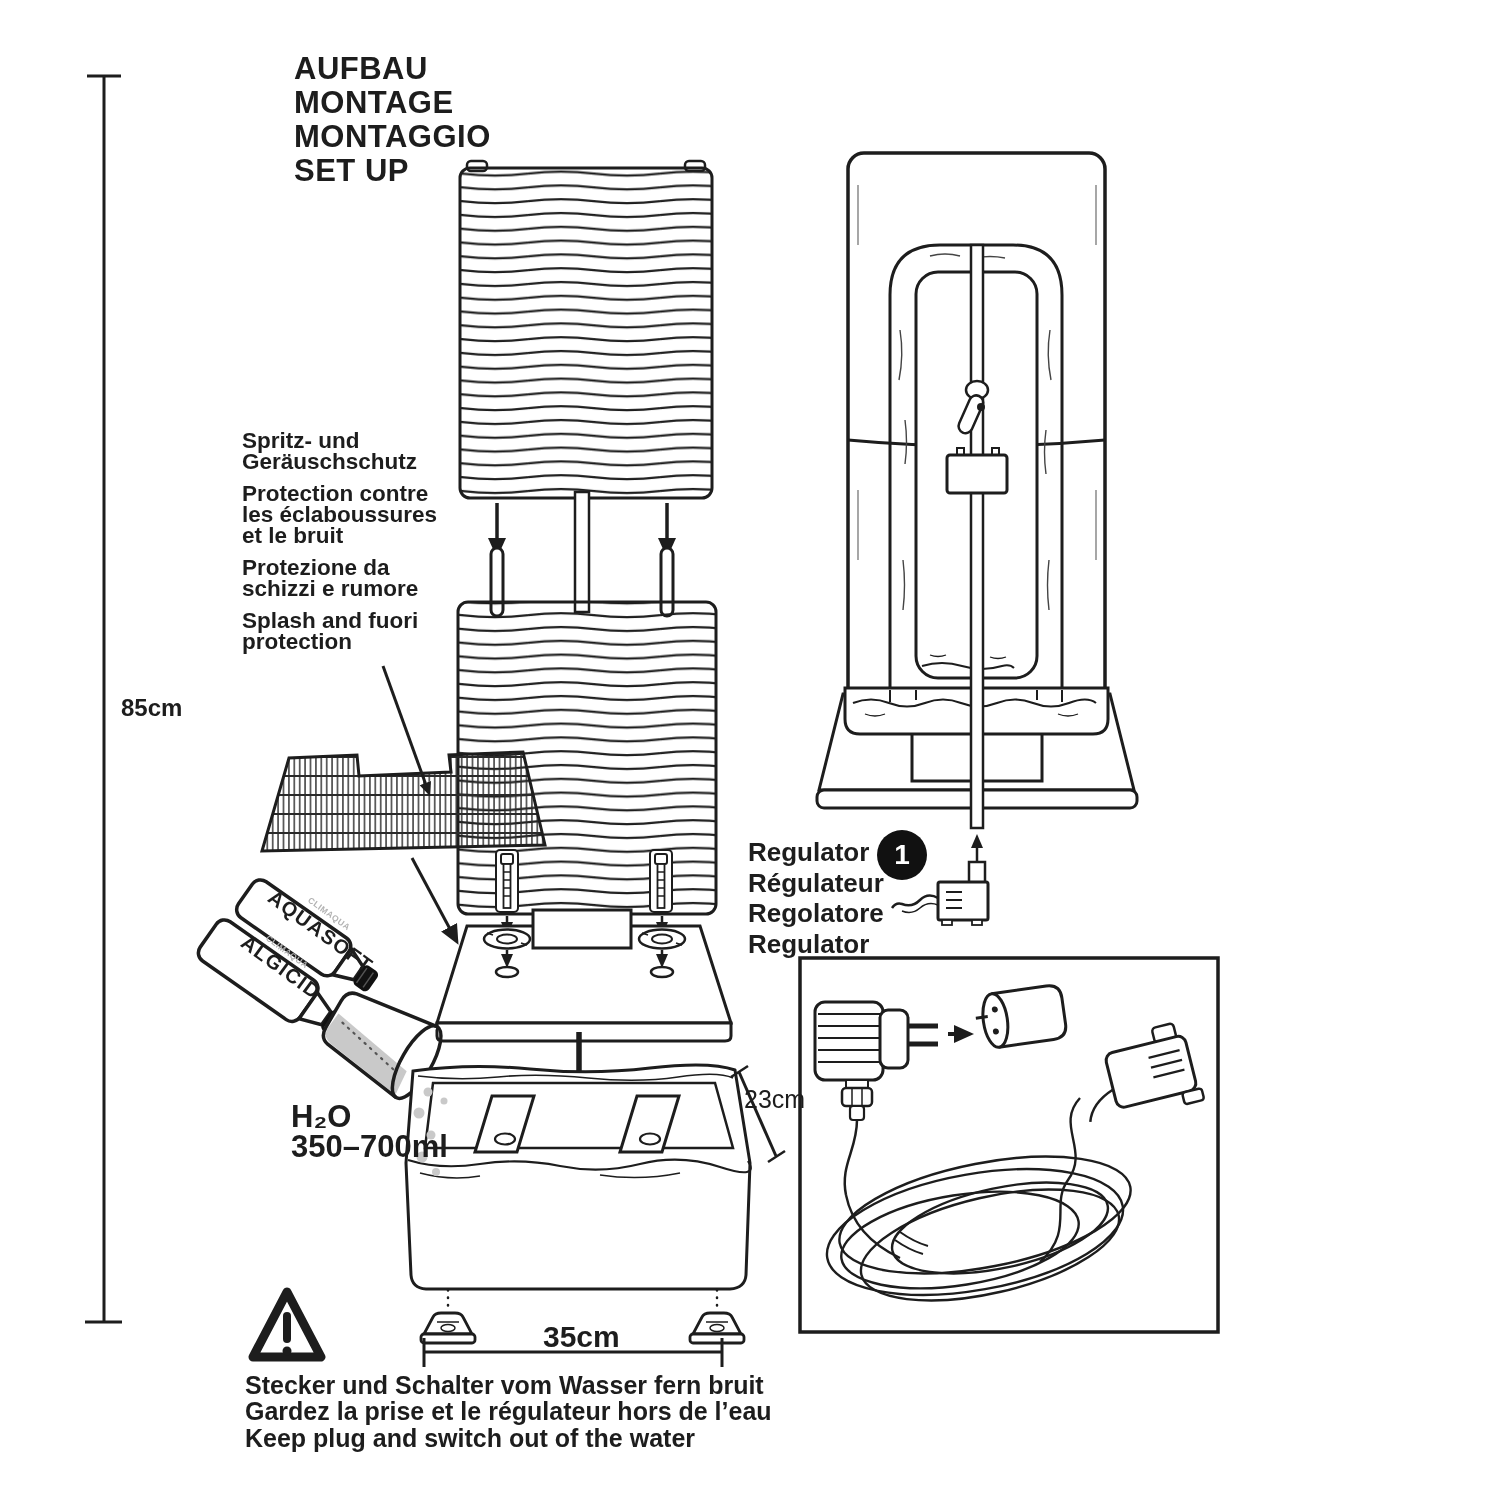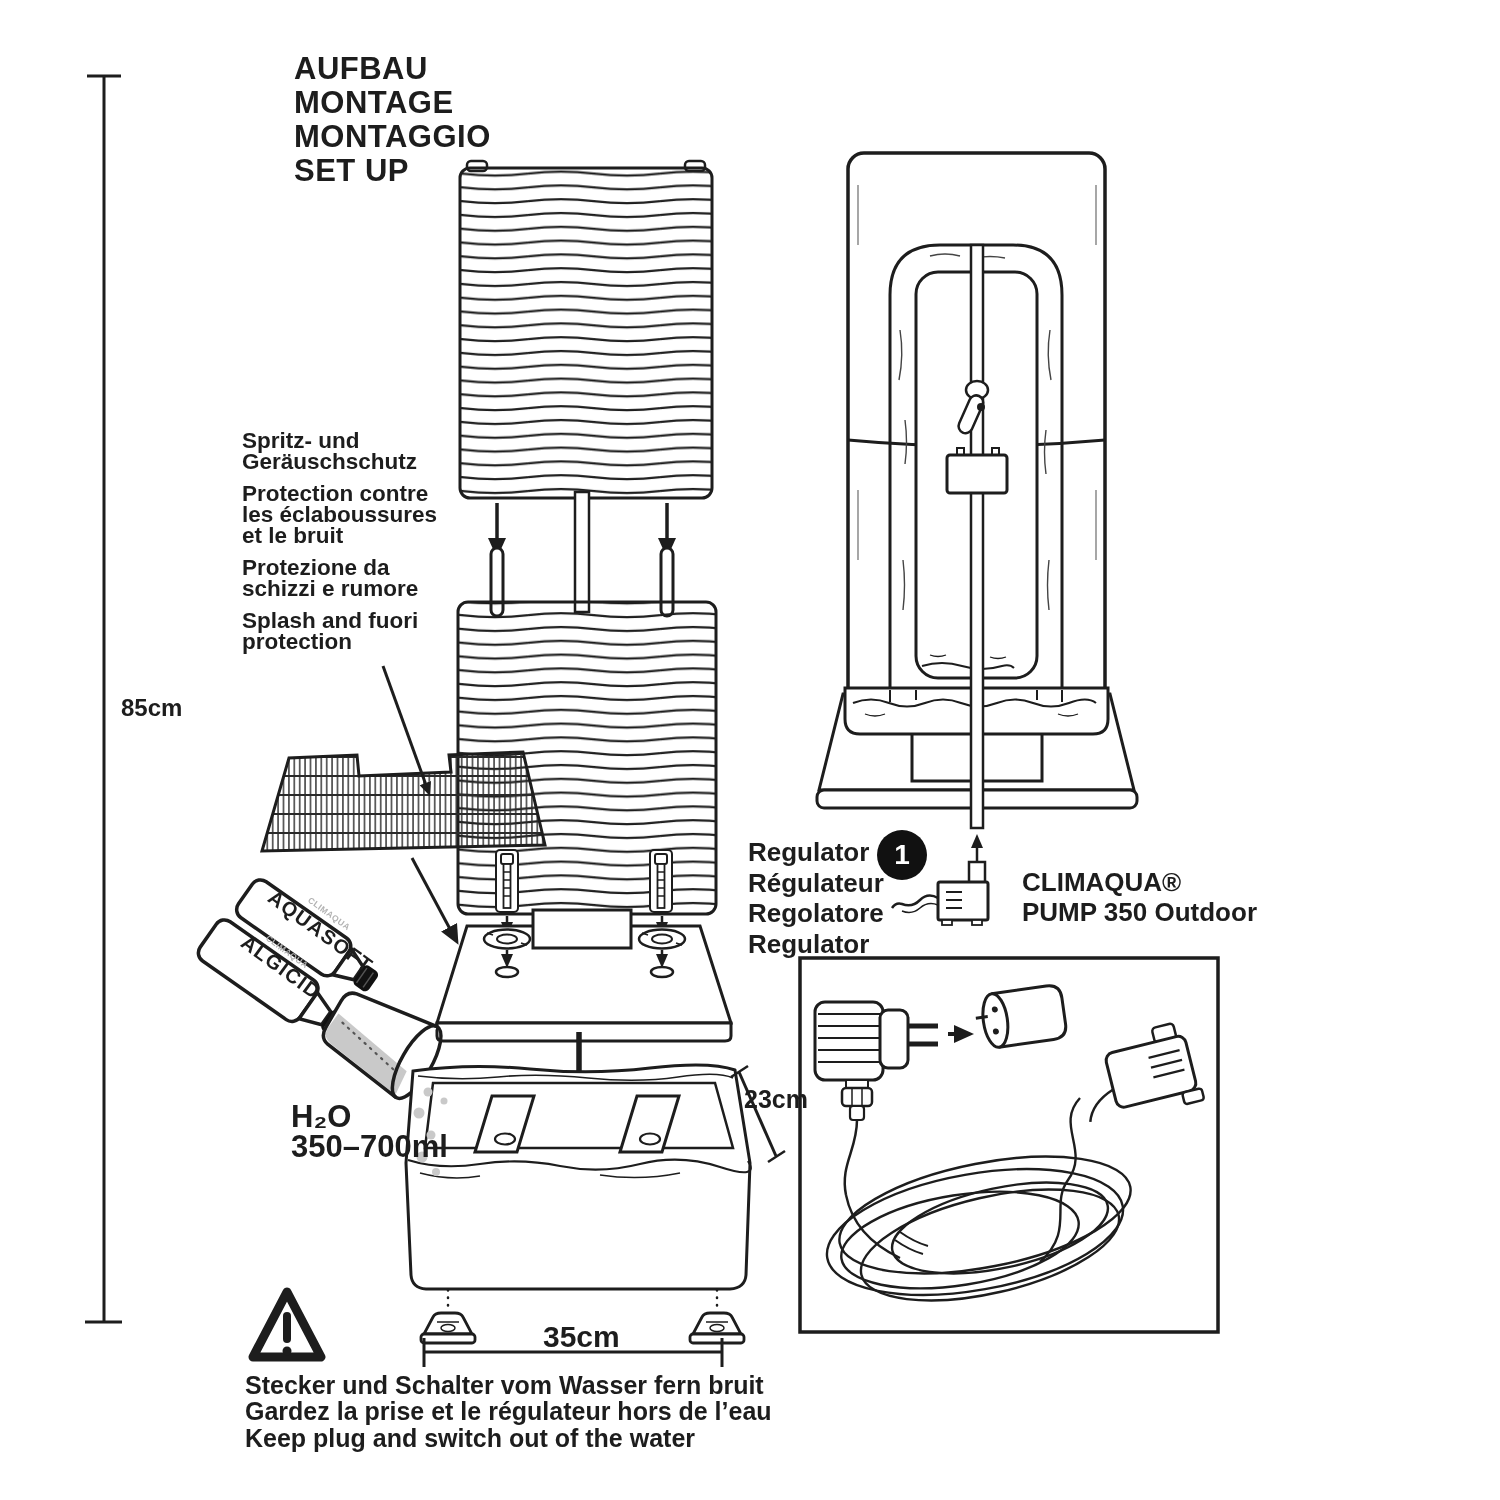--- a/index.html
+++ b/index.html
@@ -9,21 +9,21 @@
   .txt{position:absolute;white-space:nowrap;color:#1d1d1d;}
   .title{left:246px;top:52px;font-size:31px;font-weight:700;line-height:34px;letter-spacing:.5px;margin-left:48px;}
   .dim-85{left:121px;top:694px;font-size:24px;font-weight:700;}
   .splash{left:242px;top:430px;font-size:22.5px;font-weight:700;line-height:21px;}
   .splash .grp{margin-bottom:11px;}
   .h2o{left:291px;top:1102px;font-size:31px;font-weight:700;line-height:30px;}
   .regulator{left:748px;top:837px;font-size:26px;font-weight:700;line-height:30.5px;}
   .step-circle{left:877px;top:830px;width:50px;height:50px;border-radius:50%;background:#111;
                color:#fff;font-size:28px;font-weight:700;display:flex;align-items:center;justify-content:center;}
   .pumplabel{left:1022px;top:867px;font-size:26px;font-weight:700;line-height:30px;}
-  .dim-23{left:744px;top:1085px;font-size:25px;font-weight:700;}
+  .dim-23{left:744px;top:1085px;font-size:25px;font-weight:400;}
   .dim-35{left:543px;top:1320px;font-size:30px;font-weight:700;}
   .warntext{left:245px;top:1372px;font-size:25px;font-weight:700;line-height:26.3px;}
   .bottle-word{font-size:20px;font-weight:700;letter-spacing:1.5px;transform-origin:0 0;transform:rotate(36deg);}
   .bottle-brand{font-size:8.5px;font-weight:700;letter-spacing:.5px;color:#b2b2b2;transform-origin:0 0;transform:rotate(36deg);}
   .w1{left:277px;top:886px;} .b1{left:312px;top:895px;}
   .w2{left:250px;top:931px;} .b2{left:270px;top:933px;}
 </style>
 </head>
 <body>
 
@@ -360,24 +360,20 @@
 
 <div class="txt regulator">
   <div>Regulator</div>
   <div>Régulateur</div>
   <div>Regolatore</div>
   <div>Regulator</div>
 </div>
 
 <div class="txt step-circle">1</div>
 
-<div class="txt pumplabel">
-  <div>CLIMAQUA®</div>
-  <div>PUMP 350 Outdoor</div>
-</div>
 
 <div class="txt dim-23">23cm</div>
 <div class="txt dim-35">35cm</div>
 
 <div class="txt warntext">
   <div>Stecker und Schalter vom Wasser fern bruit</div>
   <div>Gardez la prise et le régulateur hors de l’eau</div>
   <div>Keep plug and switch out of the water</div>
 </div>
 

